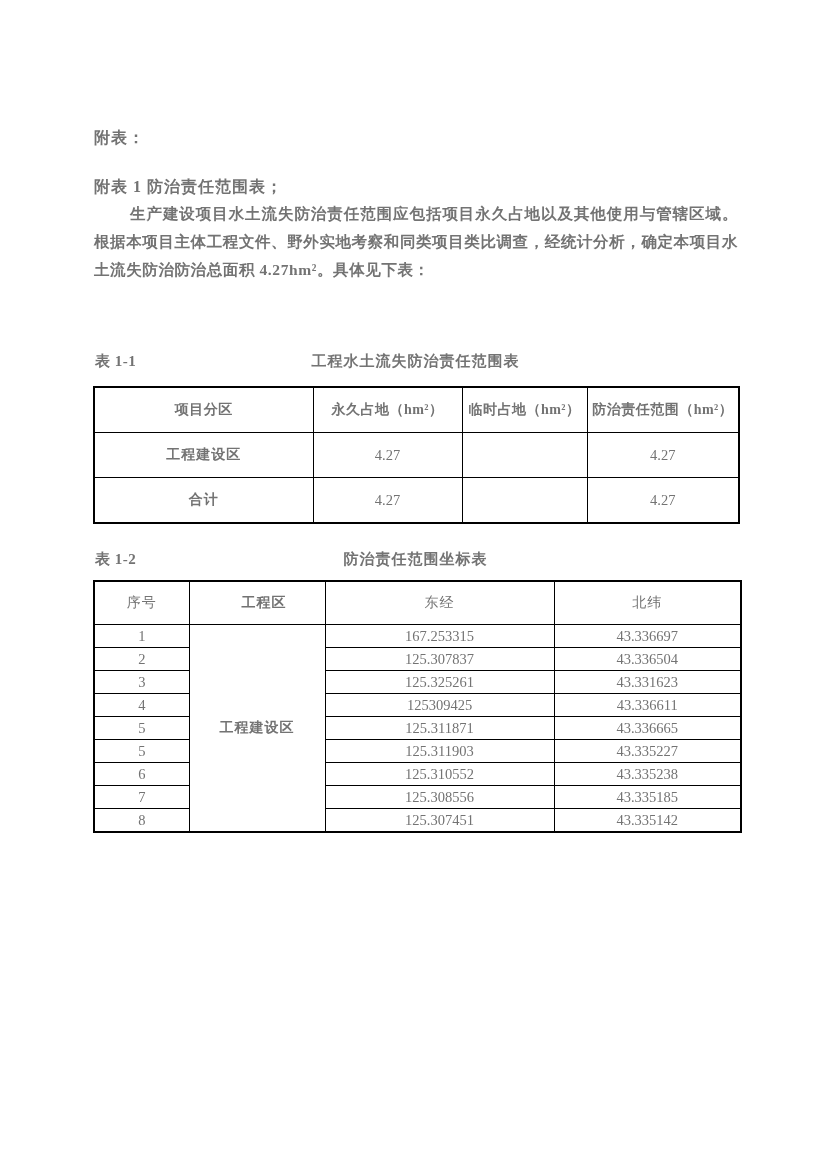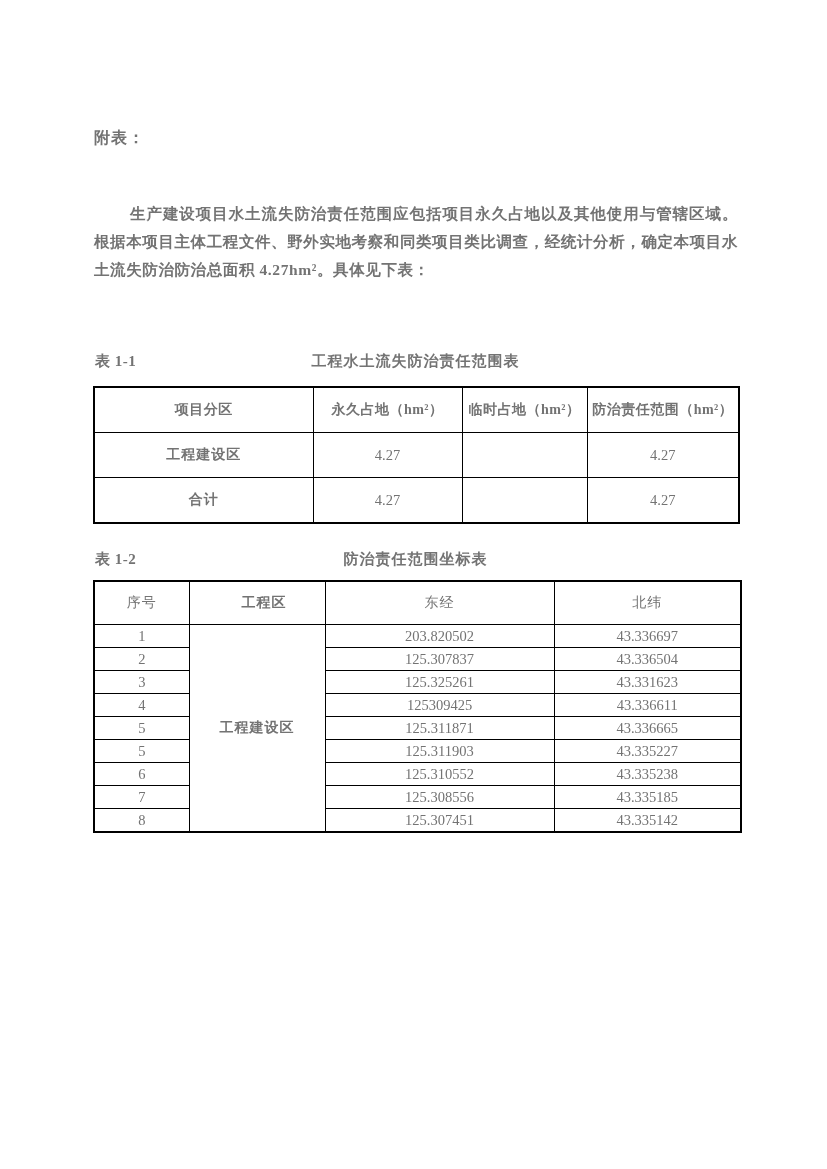--- a/index.html
+++ b/index.html
@@ -108,20 +108,21 @@
   .t2 th.bold { font-weight: 600; padding-left: 14px; }
   .t2 td { height: 22px; font-size: 14.5px; }
   .t2 td.zone-cell { font-weight: 600; font-size: 14px; letter-spacing: 1px; }
 </style>
 </head>
 <body>
 
 <div class="sheet">
 
   <div class="h1">附表：</div>
+  <div class="h2">附表 1 防治责任范围表；</div>
   <p class="para">生产建设项目水土流失防治责任范围应包括项目永久占地以及其他使用与管辖区域。根据本项目主体工程文件、野外实地考察和同类项目类比调查，经统计分析，确定本项目水土流失防治防治总面积 4.27hm²。具体见下表：</p>
 
   <div class="caption cap1">
     <span class="cap-label">表 1-1</span>
     <span class="cap-title">工程水土流失防治责任范围表</span>
   </div>
 
   <table class="t1">
     <colgroup>
       <col style="width:219px">
@@ -166,21 +167,21 @@
     <tbody>
         <tr>
       <th>序号</th>
       <th class="bold">工程区</th>
       <th>东经</th>
       <th>北纬</th>
     </tr>
     <tr>
       <td>1</td>
       <td class="zone-cell" rowspan="9">工程建设区</td>
-      <td>203.820502</td>
+      <td>167.253315</td>
       <td>43.336697</td>
     </tr>
     <tr>
       <td>2</td>
       <td>125.307837</td>
       <td>43.336504</td>
     </tr>
     <tr>
       <td>3</td>
       <td>125.325261</td>

